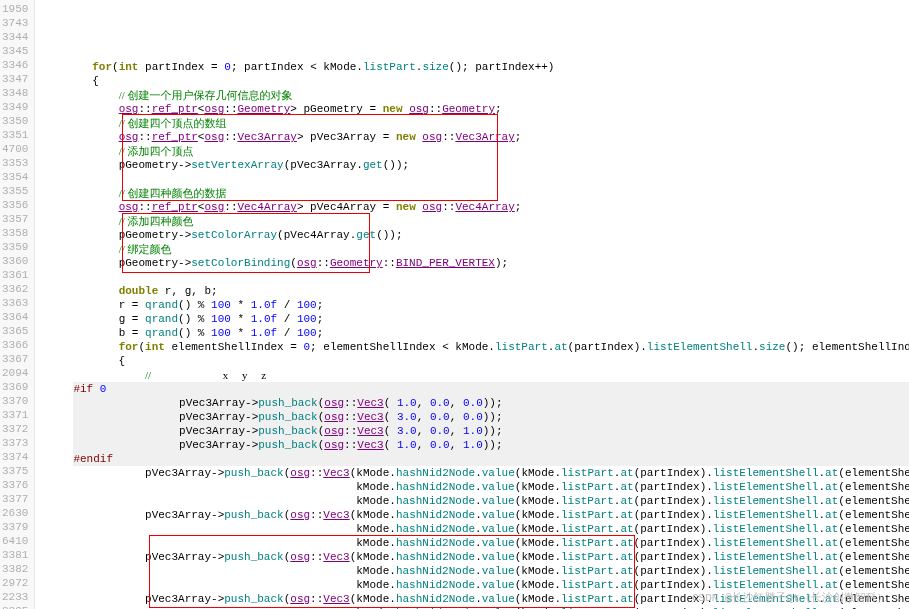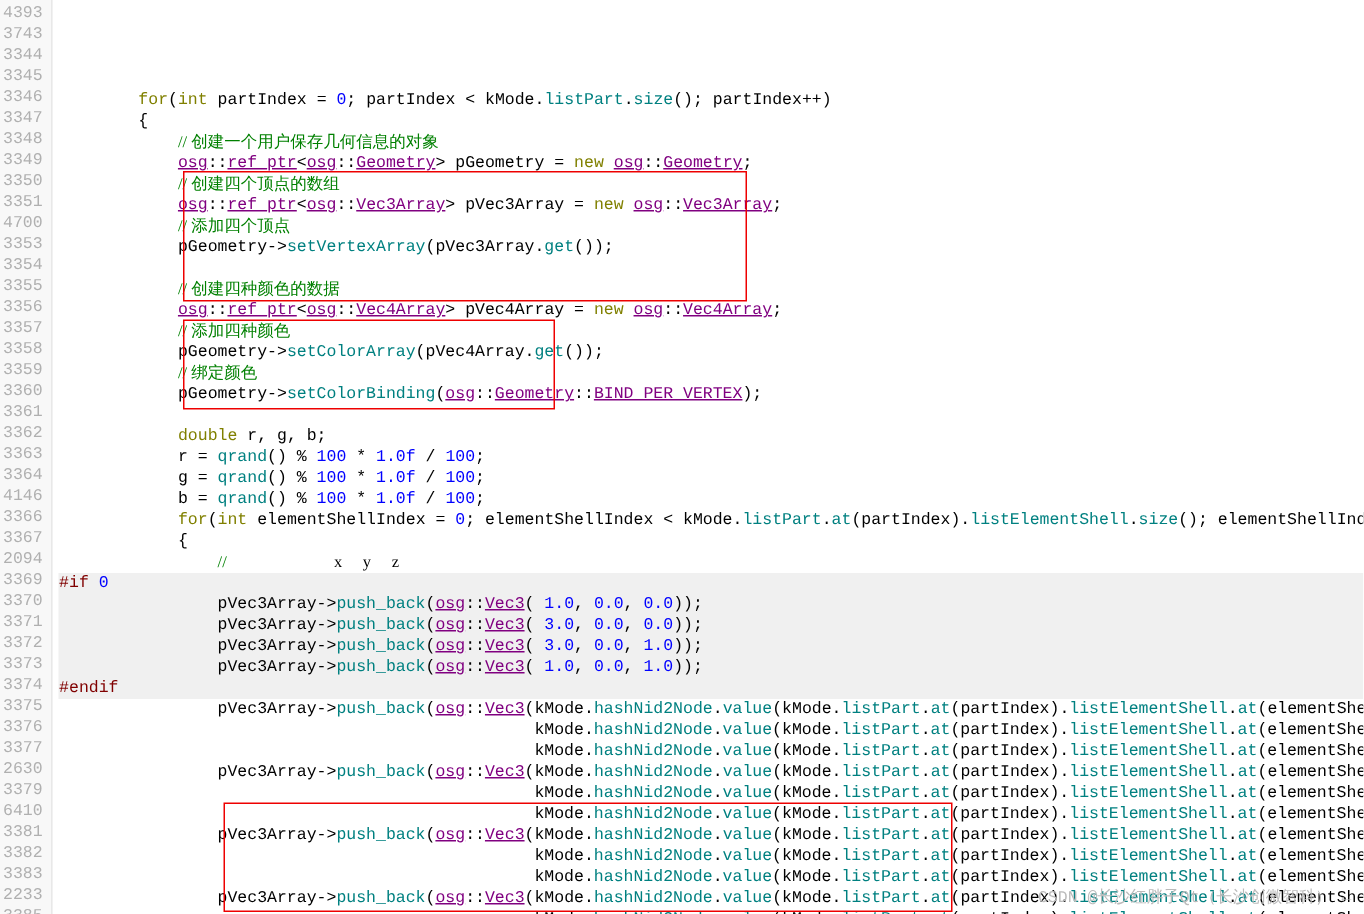--- a/index.html
+++ b/index.html
@@ -2,38 +2,38 @@
 <html><head>
 <meta charset="utf-8">
 <style>
 * { margin:0; padding:0; box-sizing:border-box; }
 body { font-family: Consolas,'Courier New',monospace; font-size:11px; background:#fff; width:909px; }
 .editor { display:flex; }
 .gutter { background:#f8f8f8; color:#b0b0b0; text-align:right; padding:2px 6px 2px 2px; user-select:none; border-right:1px solid #e8e8e8; }
 .gutter div { height:14px; line-height:14px; }
 .code { flex:1; position:relative; padding-left:4px; white-space:pre; overflow:hidden; }
 .code div { height:14px; line-height:14px; }
-.kw { color:#808000; }
+.kw { color:#808000;font-weight:bold; }
 .ty { color:#800080;text-decoration:underline; }
 .fn { color:#008080; }
 .cm { color:#008000;font-family:Liberation Serif, serif; }
 .nm { color:#0000ff; }
 .id { color:#000; }
 .pp { color:#800000; }
-.if0 { background:#f0f0f0; }
+.if0 { background:#f0f0f0;margin-left:34px; }
 .box { position:absolute; border:1.5px solid #e00; pointer-events:none; }
 .footer { position:fixed; right:8px; bottom:4px; color:#bbb; font-size:11px; font-family:Liberation Mono, monospace; }
 .ar { color:#bbb; }
 </style>
 </head>
 <body>
 
 <div class="editor">
   <div class="gutter" id="gutter">
-      <div>4393</div>
+      <div>1950</div>
       <div>3743</div>
       <div>3344</div>
       <div>3345</div>
       <div>3346</div>
       <div>3347</div>
       <div>3348</div>
       <div>3349</div>
       <div>3350</div>
       <div>3351</div>
       <div>4700</div>
@@ -42,39 +42,39 @@
       <div>3355</div>
       <div>3356</div>
       <div>3357</div>
       <div>3358</div>
       <div>3359</div>
       <div>3360</div>
       <div>3361</div>
       <div>3362</div>
       <div>3363</div>
       <div>3364</div>
-      <div>4146</div>
+      <div>3365</div>
       <div>3366</div>
       <div>3367</div>
       <div>2094</div>
       <div>3369</div>
       <div>3370</div>
       <div>3371</div>
       <div>3372</div>
       <div>3373</div>
       <div>3374</div>
       <div>3375</div>
       <div>3376</div>
       <div>3377</div>
       <div>2630</div>
       <div>3379</div>
       <div>6410</div>
       <div>3381</div>
       <div>3382</div>
-      <div>3383</div>
+      <div>2972</div>
       <div>2233</div>
       <div>3385</div>
     </div>
   <div class="code" id="code">
     <div class="box" id="box0" style="top: 114px; left: 87px; width: 376px; height: 87px;"></div>
     <div class="box" id="box1" style="top: 213px; left: 87px; width: 248px; height: 60px;"></div>
     <div class="box" id="box2" style="top: 535px; left: 114px; width: 486px; height: 73px;"></div>
   <div>        <span class="kw">for</span>(<span class="kw">int</span> <span class="id">partIndex</span> = <span class="nm">0</span>; <span class="id">partIndex</span> &lt; <span class="id">kMode</span>.<span class="fn">listPart</span>.<span class="fn">size</span>(); <span class="id">partIndex</span>++)</div><div>        {</div><div>            <span class="cm">// 创建一个用户保存几何信息的对象</span></div><div>            <span class="ty">osg</span>::<span class="ty">ref_ptr</span>&lt;<span class="ty">osg</span>::<span class="ty">Geometry</span>&gt; <span class="id">pGeometry</span> = <span class="kw">new</span> <span class="ty">osg</span>::<span class="ty">Geometry</span>;</div><div>            <span class="cm">// 创建四个顶点的数组</span></div><div>            <span class="ty">osg</span>::<span class="ty">ref_ptr</span>&lt;<span class="ty">osg</span>::<span class="ty">Vec3Array</span>&gt; <span class="id">pVec3Array</span> = <span class="kw">new</span> <span class="ty">osg</span>::<span class="ty">Vec3Array</span>;</div><div>            <span class="cm">// 添加四个顶点</span></div><div>            <span class="id">pGeometry</span>-&gt;<span class="fn">setVertexArray</span>(<span class="id">pVec3Array</span>.<span class="fn">get</span>());</div><div>&nbsp;</div><div>            <span class="cm">// 创建四种颜色的数据</span></div><div>            <span class="ty">osg</span>::<span class="ty">ref_ptr</span>&lt;<span class="ty">osg</span>::<span class="ty">Vec4Array</span>&gt; <span class="id">pVec4Array</span> = <span class="kw">new</span> <span class="ty">osg</span>::<span class="ty">Vec4Array</span>;</div><div>            <span class="cm">// 添加四种颜色</span></div><div>            <span class="id">pGeometry</span>-&gt;<span class="fn">setColorArray</span>(<span class="id">pVec4Array</span>.<span class="fn">get</span>());</div><div>            <span class="cm">// 绑定颜色</span></div><div>            <span class="id">pGeometry</span>-&gt;<span class="fn">setColorBinding</span>(<span class="ty">osg</span>::<span class="ty">Geometry</span>::<span class="ty">BIND_PER_VERTEX</span>);</div><div>&nbsp;</div><div>            <span class="kw">double</span> <span class="id">r</span>, <span class="id">g</span>, <span class="id">b</span>;</div><div>            <span class="id">r</span> = <span class="fn">qrand</span>() % <span class="nm">100</span> * <span class="nm">1.0f</span> / <span class="nm">100</span>;</div><div>            <span class="id">g</span> = <span class="fn">qrand</span>() % <span class="nm">100</span> * <span class="nm">1.0f</span> / <span class="nm">100</span>;</div><div>            <span class="id">b</span> = <span class="fn">qrand</span>() % <span class="nm">100</span> * <span class="nm">1.0f</span> / <span class="nm">100</span>;</div><div>            <span class="kw">for</span>(<span class="kw">int</span> <span class="id">elementShellIndex</span> = <span class="nm">0</span>; <span class="id">elementShellIndex</span> &lt; <span class="id">kMode</span>.<span class="fn">listPart</span>.<span class="fn">at</span>(<span class="id">partIndex</span>).<span class="fn">listElementShell</span>.<span class="fn">size</span>(); <span class="id">elementShellIndex</span>++)</div><div>            {</div><div>                <span class="cm">//                          <span class="id">x</span>     <span class="id">y</span>     <span class="id">z</span></span></div><div class="if0"><span class="pp">#if <span class="nm">0</span></span></div><div class="if0">                <span class="id">pVec3Array</span>-&gt;<span class="fn">push_back</span>(<span class="ty">osg</span>::<span class="ty">Vec3</span>( <span class="nm">1.0</span>, <span class="nm">0.0</span>, <span class="nm">0.0</span>));</div><div class="if0">                <span class="id">pVec3Array</span>-&gt;<span class="fn">push_back</span>(<span class="ty">osg</span>::<span class="ty">Vec3</span>( <span class="nm">3.0</span>, <span class="nm">0.0</span>, <span class="nm">0.0</span>));</div><div class="if0">                <span class="id">pVec3Array</span>-&gt;<span class="fn">push_back</span>(<span class="ty">osg</span>::<span class="ty">Vec3</span>( <span class="nm">3.0</span>, <span class="nm">0.0</span>, <span class="nm">1.0</span>));</div><div class="if0">                <span class="id">pVec3Array</span>-&gt;<span class="fn">push_back</span>(<span class="ty">osg</span>::<span class="ty">Vec3</span>( <span class="nm">1.0</span>, <span class="nm">0.0</span>, <span class="nm">1.0</span>));</div><div class="if0"><span class="pp">#endif</span></div><div>                <span class="id">pVec3Array</span>-&gt;<span class="fn">push_back</span>(<span class="ty">osg</span>::<span class="ty">Vec3</span>(<span class="id">kMode</span>.<span class="fn">hashNid2Node</span>.<span class="fn">value</span>(<span class="id">kMode</span>.<span class="fn">listPart</span>.<span class="fn">at</span>(<span class="id">partIndex</span>).<span class="fn">listElementShell</span>.<span class="fn">at</span>(<span class="id">elementShellIndex</span>).).,</div><div>                                                <span class="id">kMode</span>.<span class="fn">hashNid2Node</span>.<span class="fn">value</span>(<span class="id">kMode</span>.<span class="fn">listPart</span>.<span class="fn">at</span>(<span class="id">partIndex</span>).<span class="fn">listElementShell</span>.<span class="fn">at</span>(<span class="id">elementShellIndex</span>).).,</div><div>                                                <span class="id">kMode</span>.<span class="fn">hashNid2Node</span>.<span class="fn">value</span>(<span class="id">kMode</span>.<span class="fn">listPart</span>.<span class="fn">at</span>(<span class="id">partIndex</span>).<span class="fn">listElementShell</span>.<span class="fn">at</span>(<span class="id">elementShellIndex</span>).).));</div><div>                <span class="id">pVec3Array</span>-&gt;<span class="fn">push_back</span>(<span class="ty">osg</span>::<span class="ty">Vec3</span>(<span class="id">kMode</span>.<span class="fn">hashNid2Node</span>.<span class="fn">value</span>(<span class="id">kMode</span>.<span class="fn">listPart</span>.<span class="fn">at</span>(<span class="id">partIndex</span>).<span class="fn">listElementShell</span>.<span class="fn">at</span>(<span class="id">elementShellIndex</span>).).,</div><div>                                                <span class="id">kMode</span>.<span class="fn">hashNid2Node</span>.<span class="fn">value</span>(<span class="id">kMode</span>.<span class="fn">listPart</span>.<span class="fn">at</span>(<span class="id">partIndex</span>).<span class="fn">listElementShell</span>.<span class="fn">at</span>(<span class="id">elementShellIndex</span>).).,</div><div>                                                <span class="id">kMode</span>.<span class="fn">hashNid2Node</span>.<span class="fn">value</span>(<span class="id">kMode</span>.<span class="fn">listPart</span>.<span class="fn">at</span>(<span class="id">partIndex</span>).<span class="fn">listElementShell</span>.<span class="fn">at</span>(<span class="id">elementShellIndex</span>).).));</div><div>                <span class="id">pVec3Array</span>-&gt;<span class="fn">push_back</span>(<span class="ty">osg</span>::<span class="ty">Vec3</span>(<span class="id">kMode</span>.<span class="fn">hashNid2Node</span>.<span class="fn">value</span>(<span class="id">kMode</span>.<span class="fn">listPart</span>.<span class="fn">at</span>(<span class="id">partIndex</span>).<span class="fn">listElementShell</span>.<span class="fn">at</span>(<span class="id">elementShellIndex</span>).).,</div><div>                                                <span class="id">kMode</span>.<span class="fn">hashNid2Node</span>.<span class="fn">value</span>(<span class="id">kMode</span>.<span class="fn">listPart</span>.<span class="fn">at</span>(<span class="id">partIndex</span>).<span class="fn">listElementShell</span>.<span class="fn">at</span>(<span class="id">elementShellIndex</span>).).,</div><div>                                                <span class="id">kMode</span>.<span class="fn">hashNid2Node</span>.<span class="fn">value</span>(<span class="id">kMode</span>.<span class="fn">listPart</span>.<span class="fn">at</span>(<span class="id">partIndex</span>).<span class="fn">listElementShell</span>.<span class="fn">at</span>(<span class="id">elementShellIndex</span>).).));</div><div>                <span class="id">pVec3Array</span>-&gt;<span class="fn">push_back</span>(<span class="ty">osg</span>::<span class="ty">Vec3</span>(<span class="id">kMode</span>.<span class="fn">hashNid2Node</span>.<span class="fn">value</span>(<span class="id">kMode</span>.<span class="fn">listPart</span>.<span class="fn">at</span>(<span class="id">partIndex</span>).<span class="fn">listElementShell</span>.<span class="fn">at</span>(<span class="id">elementShellIndex</span>).).,</div><div>                                                <span class="id">kMode</span>.<span class="fn">hashNid2Node</span>.<span class="fn">value</span>(<span class="id">kMode</span>.<span class="fn">listPart</span>.<span class="fn">at</span>(<span class="id">partIndex</span>).<span class="fn">listElementShell</span>.<span class="fn">at</span>(<span class="id">elementShellIndex</span>).).,</div></div>
 </div>
 

